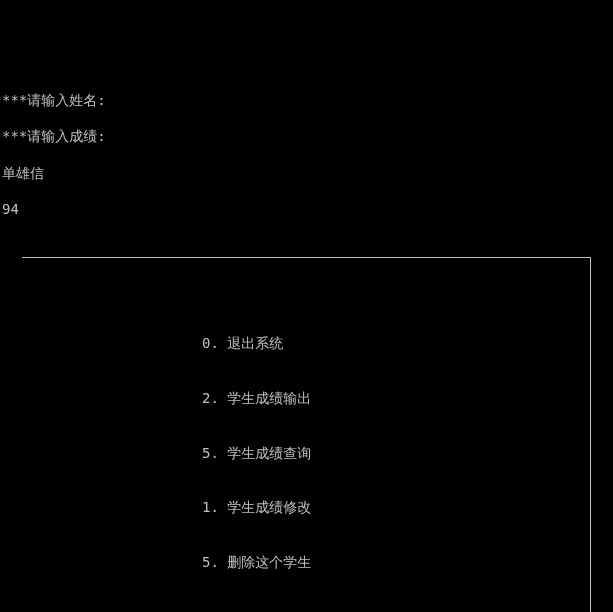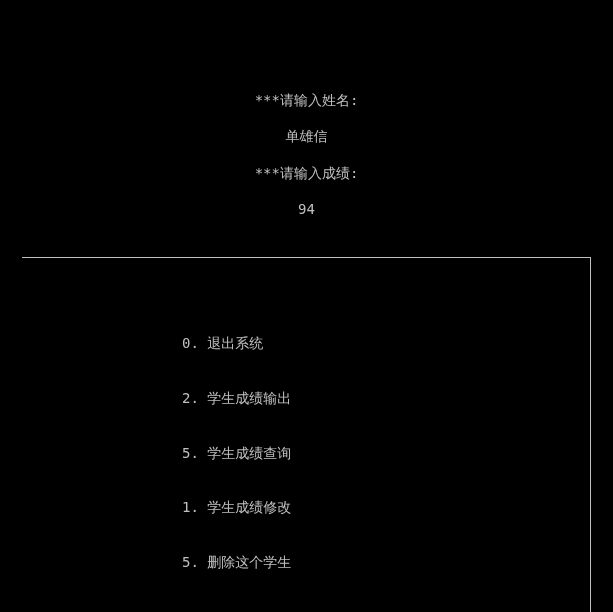--- a/index.html
+++ b/index.html
@@ -8,42 +8,42 @@
       color: #c0c0c0;
       font-family: "SimSun", "宋体", monospace;
       font-size: 14px;
       line-height: 1.3;
       width: 613px;
       height: 612px;
       overflow: hidden;
       white-space: pre;
     }
     .term { padding: 0 2px; }
-    .line { display: block; text-align: center; }
+    .line { display: block; }
     .menu-box {
       position: relative;
       margin: 2px 20px 2px 20px;
       border: 1px solid #c0c0c0;
       border-left: none;
       padding: 4px 0;
     }
     .menu-items {
       padding-left: 160px;
     }
-    .menu-item { display: block; }
+    .menu-item { display: block; margin-left: 20px; }
   </style>
 </head>
 <body>
 
 
 
 <div class="term">
 <span class="line">***请输入姓名:</span>
+<span class="line">***请输入成绩:</span>
 <span class="line">单雄信</span>
-<span class="line">***请输入成绩:</span>
 <span class="line">94</span>
 
 <div class="menu-box">
   <div class="menu-items">
     <span class="menu-item">0. 退出系统</span>
     <span class="menu-item">2. 学生成绩输出</span>
     <span class="menu-item">5. 学生成绩查询</span>
     <span class="menu-item">1. 学生成绩修改</span>
     <span class="menu-item">5. 删除这个学生</span>
   </div>

